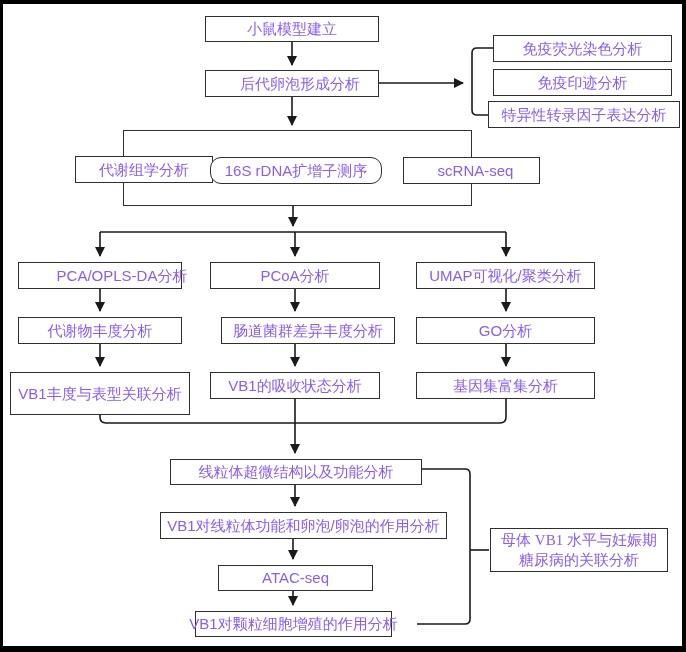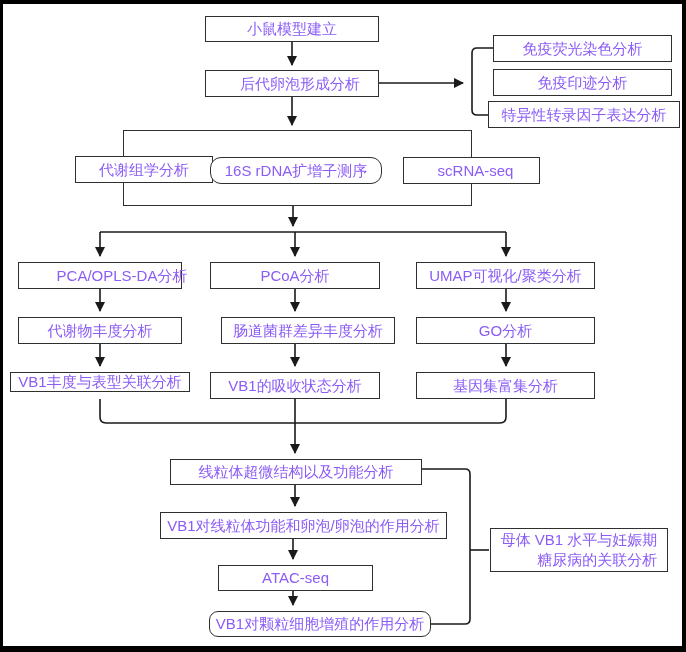--- a/index.html
+++ b/index.html
@@ -27,44 +27,44 @@
     white-space:nowrap;
     z-index:2;
   }
   .group-box{
     position:absolute;
     border:1.6px solid #2f2f2f;
     box-sizing:border-box;
     background:transparent;
     z-index:0;
   }
-  .multiline{white-space:pre-line;text-align:right;line-height:20px;}
+  .multiline{white-space:pre-line;text-align:center;line-height:20px;font-family:Liberation Serif, serif;}
   
   .n-mouse{left:205px;top:16px;width:174px;height:26px;}
   .n-follicle{left:205px;top:70px;width:174px;height:27px;padding-left:16px;}
   .n-if{left:493px;top:35px;width:179px;height:27px;}
   .n-wb{left:493px;top:69px;width:179px;height:27px;}
   .n-tf{left:488px;top:101px;width:192px;height:27px;}
   .n-cont{left:123px;top:130px;width:349px;height:76px;}
   .n-metab{left:55px;top:156px;width:138px;height:27px;margin-left:20px;}
   .n-16s{left:210px;top:157px;width:172px;height:27px;border-radius:11px;}
   .n-scrna{left:403px;top:157px;width:137px;height:27px;padding-left:8px;}
   .n-pca{left:18px;top:262px;width:164px;height:27px;padding-left:44px;}
   .n-pcoa{left:210px;top:262px;width:170px;height:27px;}
   .n-umap{left:416px;top:262px;width:179px;height:27px;}
   .n-metabab{left:18px;top:317px;width:164px;height:27px;}
   .n-gut{left:208px;top:317px;width:174px;height:27px;margin-left:13px;}
   .n-go{left:416px;top:317px;width:179px;height:27px;}
-  .n-vb1ph{left:10px;top:372px;width:180px;height:20px;}
+  .n-vb1ph{left:10px;top:372px;width:180px;height:43px;}
   .n-vb1ab{left:210px;top:372px;width:170px;height:27px;}
   .n-gsea{left:416px;top:372px;width:179px;height:27px;}
   .n-mito{left:170px;top:459px;width:252px;height:26px;text-align:right;}
   .n-vb1mito{left:160px;top:512px;width:287px;height:27px;}
   .n-atac{left:218px;top:565px;width:155px;height:26px;}
-  .n-gran{left:209px;top:611px;width:222px;height:26px;border-radius:9px;}
+  .n-gran{left:195px;top:611px;width:197px;height:26px;}
   .n-maternal{left:490px;top:528px;width:178px;height:44px;}
 </style>
 </head>
 <body>
 
 <div class="canvas">
 
   <svg class="connectors" width="686" height="652" viewBox="0 0 686 652">
     <defs>
       <marker id="arw" viewBox="0 0 10 10" refX="9" refY="5" markerWidth="6.5" markerHeight="6.5" orient="auto-start-reverse">

